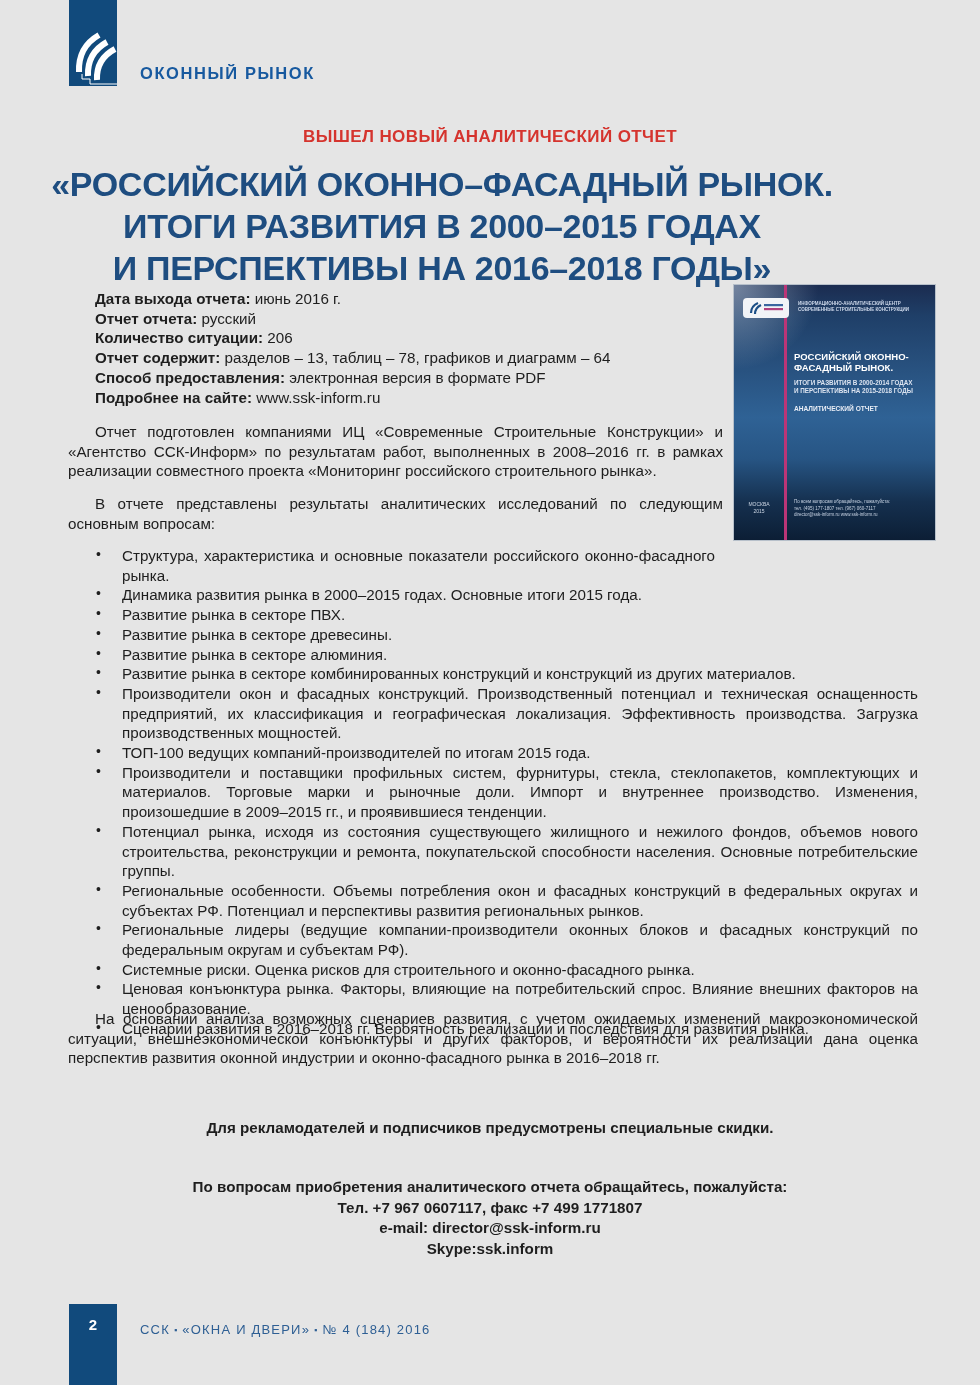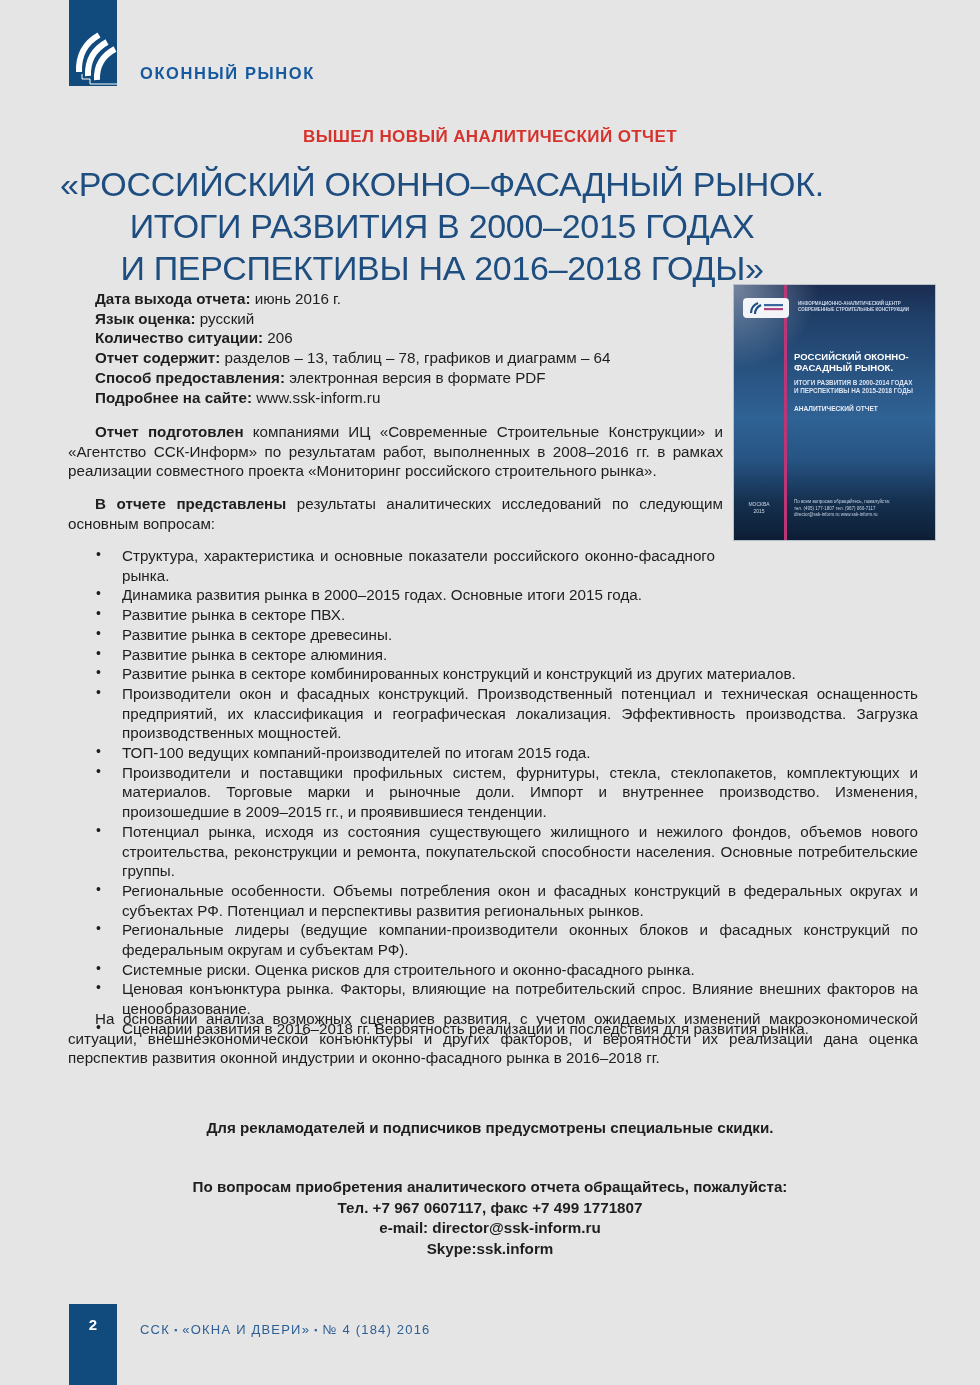--- a/index.html
+++ b/index.html
@@ -8,29 +8,29 @@
 
   
   .logo-box{position:absolute;left:69px;top:0;width:48px;height:86px;background:#114a7c;}
   .section-label{position:absolute;left:140px;top:64px;font-size:16.5px;font-weight:bold;
         letter-spacing:1.6px;color:#17599f;}
 
   
   .announcement{position:absolute;left:0;top:127px;width:980px;text-align:center;
         font-size:17px;font-weight:bold;letter-spacing:0.4px;color:#d5342e;}
   .doc-title{position:absolute;left:0;top:163px;width:884px;text-align:center;
-        font-size:34px;font-weight:normal;letter-spacing:-0.3px;line-height:42px;color:#1e4d80;}
+        font-size:34px;font-weight:bold;letter-spacing:-0.3px;line-height:42px;color:#1e4d80;}
 
   
   .bodytxt{font-size:15.2px;line-height:19.7px;}
   .meta-block{position:absolute;left:95px;top:289px;white-space:nowrap;}
   .meta-line b{font-weight:bold;}
   .para{position:absolute;left:68px;width:655px;text-align:justify;}
   .para .indent{display:inline-block;width:27px;}
-  .lead{font-weight:bold;margin-top:6px;}
+  .lead{font-weight:normal;margin-top:6px;}
   .p1{top:422px;}
   .p2{top:494px;}
 
   .topics{position:absolute;left:68px;top:546px;width:850px;margin:0;padding:0;list-style:none;}
   .topics li{position:relative;padding-left:54px;text-align:justify;}
   .topics li .dot{position:absolute;left:28px;top:-1px;font-size:14px;}
   .topics li .dot::before{content:"\2022";}
   .topics li.w1{width:593px;}
 
   .closing{position:absolute;left:68px;top:974px;width:850px;text-align:justify;margin-top:35px;}
@@ -89,21 +89,21 @@
 
   <div class="announcement">ВЫШЕЛ НОВЫЙ АНАЛИТИЧЕСКИЙ ОТЧЕТ</div>
   <div class="doc-title">
     <div>«РОССИЙСКИЙ ОКОННО–ФАСАДНЫЙ РЫНОК.</div>
     <div>ИТОГИ РАЗВИТИЯ В 2000–2015 ГОДАХ</div>
     <div>И ПЕРСПЕКТИВЫ НА 2016–2018 ГОДЫ»</div>
   </div>
 
   <div class="meta-block bodytxt">
     <div class="meta-line"><b>Дата выхода отчета:</b><span> июнь 2016 г.</span></div>
-    <div class="meta-line"><b>Язык оценка:</b><span> русский</span></div>
+    <div class="meta-line"><b>Отчет отчета:</b><span> русский</span></div>
     <div class="meta-line"><b>Количество ситуации:</b><span> 206</span></div>
     <div class="meta-line"><b>Отчет содержит:</b><span> разделов – 13, таблиц – 78, графиков и диаграмм – 64</span></div>
     <div class="meta-line"><b>Способ предоставления:</b><span> электронная версия в формате PDF</span></div>
     <div class="meta-line"><b>Подробнее на сайте:</b><span> www.ssk-inform.ru</span></div>
   </div>
 
   <div class="cover">
     <div class="vline"></div>
     <div class="chip">
       <svg width="40" height="16" viewBox="0 0 40 16">

